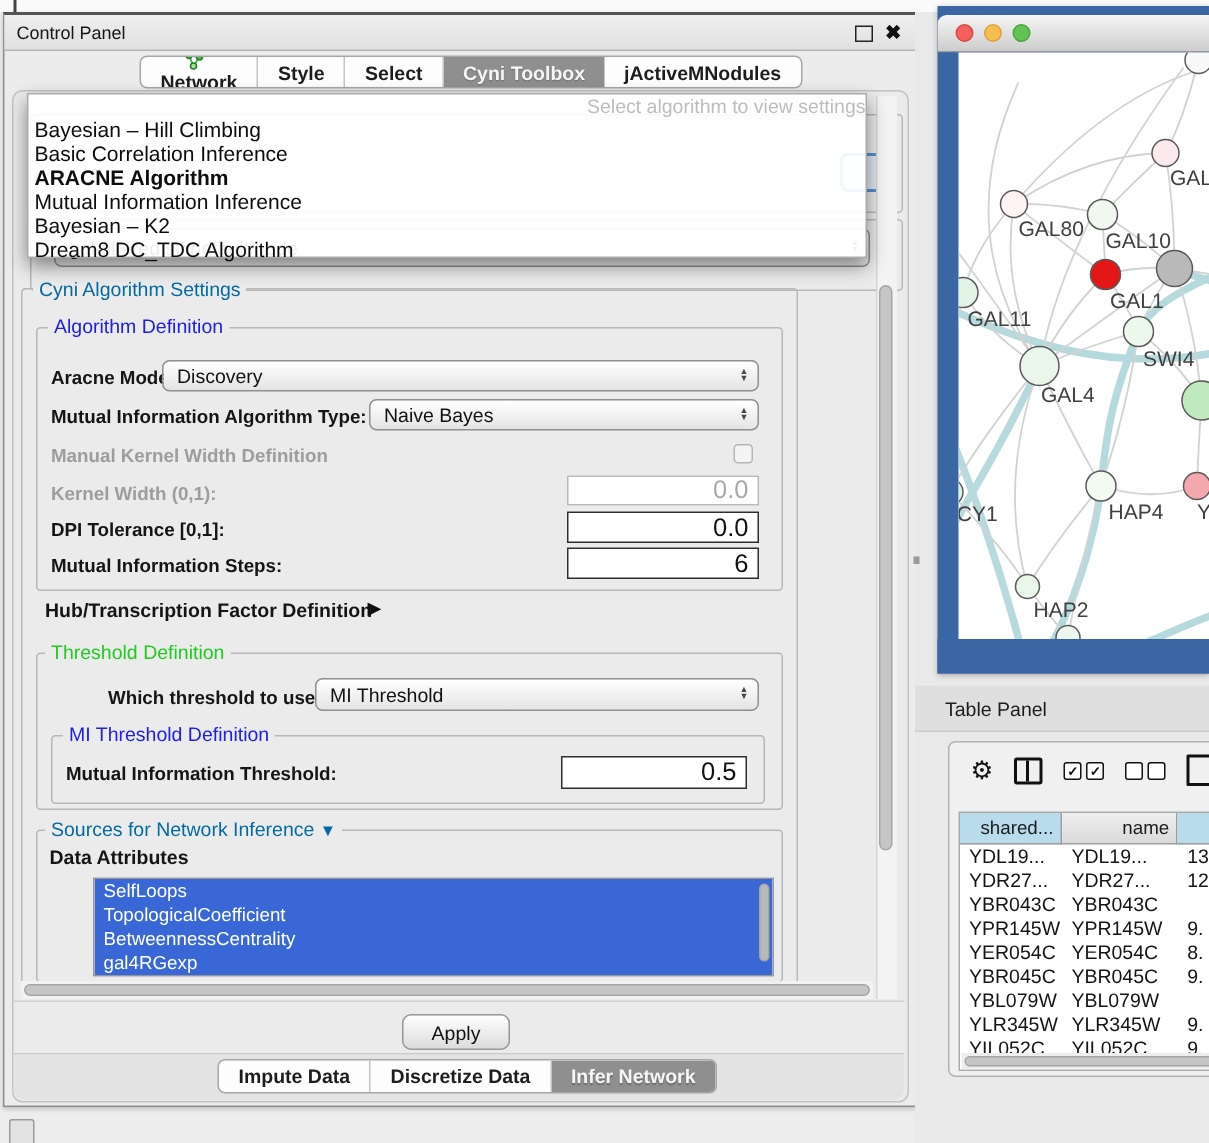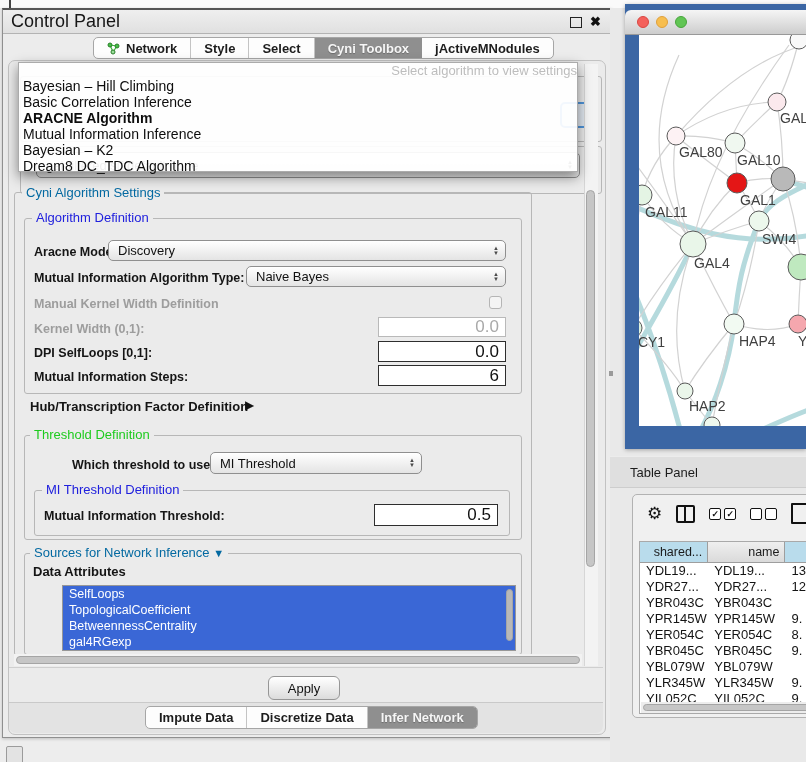--- a/index.html
+++ b/index.html
@@ -3,28 +3,28 @@
 <meta charset="utf-8">
 <style>
   html,body{margin:0;padding:0;background:#ededed;}
   #root{position:relative;width:806px;height:762px;overflow:hidden;
         font-family:"Liberation Sans",sans-serif;background:#ededed;color:#111;}
   .abs{position:absolute;}
   
   .cp-window{background:#ececec;border:1px solid #8f8f8f;border-top:2px solid #555;
              box-shadow:0 1px 3px rgba(0,0,0,.2);}
   .titlebar{background:linear-gradient(#efefef,#e0e0e0);border-bottom:1px solid #b3b3b3;
-            display:flex;align-items:center;font-size:18px;color:#161616;padding-left:8px;box-sizing:border-box;}
+            display:flex;align-items:center;font-size:12px;color:#161616;padding-left:8px;box-sizing:border-box;}
   .float-icon{width:10px;height:9px;border:1.5px solid #222;}
   .close-icon{font-size:13px;font-weight:bold;color:#111;line-height:14px;}
   
   .tabbar{display:flex;background:#fdfdfd;border:1px solid #a6a6a6;border-radius:5px;
           overflow:hidden;font-size:13px;font-weight:bold;color:#1d1d1d;box-sizing:border-box;}
   .tabbar .tab{display:flex;align-items:center;justify-content:center;padding:0 13px;
-               border-right:1px solid #c4c4c4;white-space:nowrap;cursor:default;}
+               border-right:1px solid #c4c4c4;white-space:nowrap;cursor:default;flex-direction:column;}
   .tabbar .tab:last-child{border-right:none;}
   .tabbar .tab.selected{background:#8f8f8f;color:#f6f6f6;border-right:none;text-shadow:0 1px 1px rgba(0,0,0,.25);}
   .tab .tab-icon{margin-right:6px;display:inline-flex;}
   
   .groupbox{border:1px solid #b7b7b7;border-radius:3px;background:transparent;}
   .grouptitle{position:absolute;background:#ebebeb;padding:0 4px;font-size:13px;line-height:13px;}
   .gt-black{color:#0369a1;}
   .gt-blue{color:#2020dd;}
   .gt-green{color:#1ecb1e;}
   
@@ -171,34 +171,34 @@
         <span>▼</span>
       </span>
   </div>
 
   <div class="abs lbl disabled" style="left:34px;top:297px;">Manual Kernel Width Definition</div>
   <div class="abs checkbox" style="left:489px;top:296px;width:13px;height:13px;"></div>
 
   <div class="abs lbl disabled" style="left:34px;top:322px;">Kernel Width (0,1):</div>
   <div class="abs field disabled" style="left:378px;top:317px;width:128px;height:20px;">0.0</div>
 
-  <div class="abs lbl" style="left:34px;top:346px;">DPI SelfLoops [0,1]:</div>
+  <div class="abs lbl" style="left:34px;top:346px;">DPI Tolerance [0,1]:</div>
   <div class="abs field enabled" style="left:378px;top:341px;width:128px;height:21px;">0.0</div>
 
   <div class="abs lbl" style="left:34px;top:370px;">Mutual Information Steps:</div>
   <div class="abs field enabled" style="left:378px;top:365px;width:128px;height:21px;">6</div>
 
   <div class="abs lbl" style="left:30px;top:400px;font-size:13px;">Hub/Transcription Factor Definition</div>
   <div class="abs" style="left:245px;top:398px;font-size:12px;color:#111;">▶</div>
 
   <div class="abs groupbox" style="left:24px;top:435px;width:496px;height:103px;"></div>
   <div class="abs grouptitle gt-green" style="left:30px;top:428px;background:#ebebeb;">Threshold Definition</div>
 
   <div class="abs lbl" style="left:72px;top:458px;">Which threshold to use:</div>
-  <div class="abs combo" style="left:210px;top:452px;width:212px;height:22px;">
+  <div class="abs combo" style="left:210px;top:452px;width:296px;height:22px;">
     <span>MI Threshold</span>
     <span class="spinner">
         <span>▲</span>
         <span>▼</span>
       </span>
   </div>
 
   <div class="abs groupbox" style="left:34px;top:490px;width:474px;height:44px;"></div>
   <div class="abs grouptitle gt-blue" style="left:42px;top:483px;background:#ebebeb;">MI Threshold Definition</div>
   <div class="abs lbl" style="left:44px;top:509px;text-align:right;">Mutual Information Threshold:</div>

